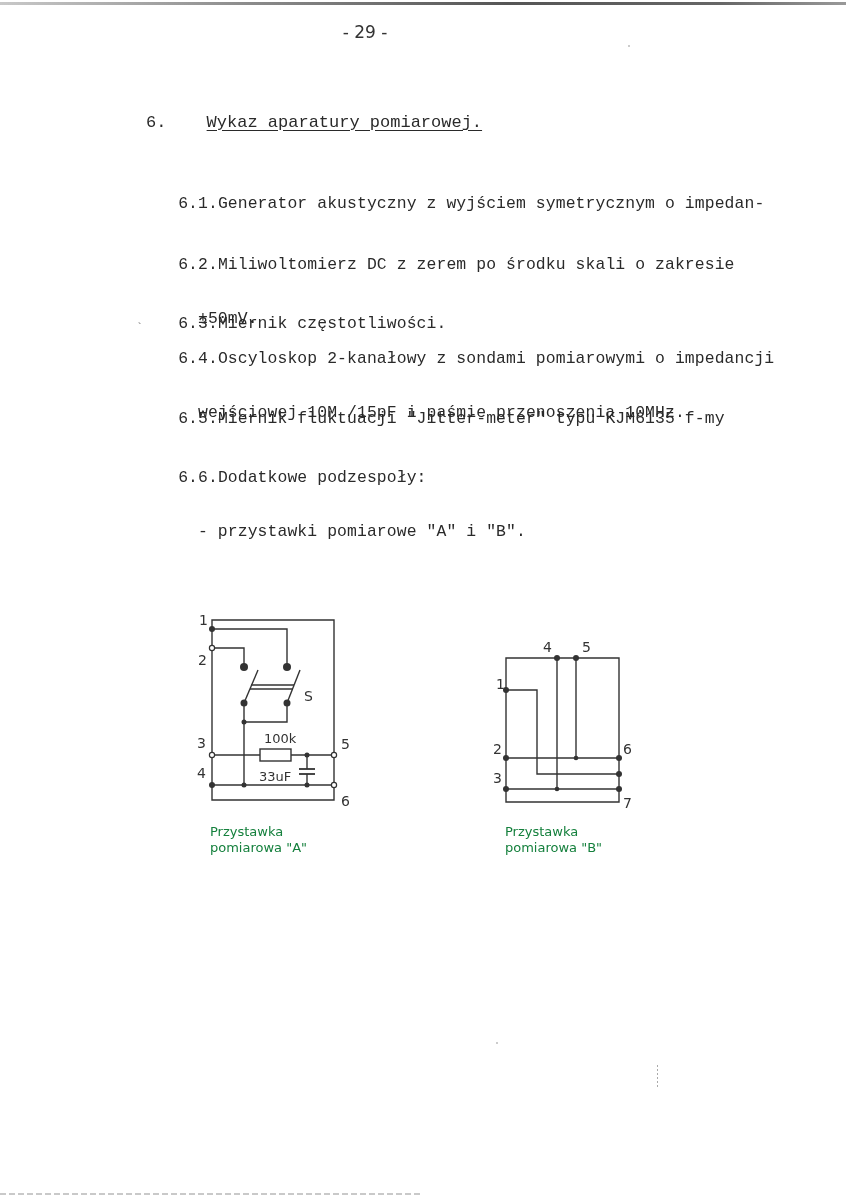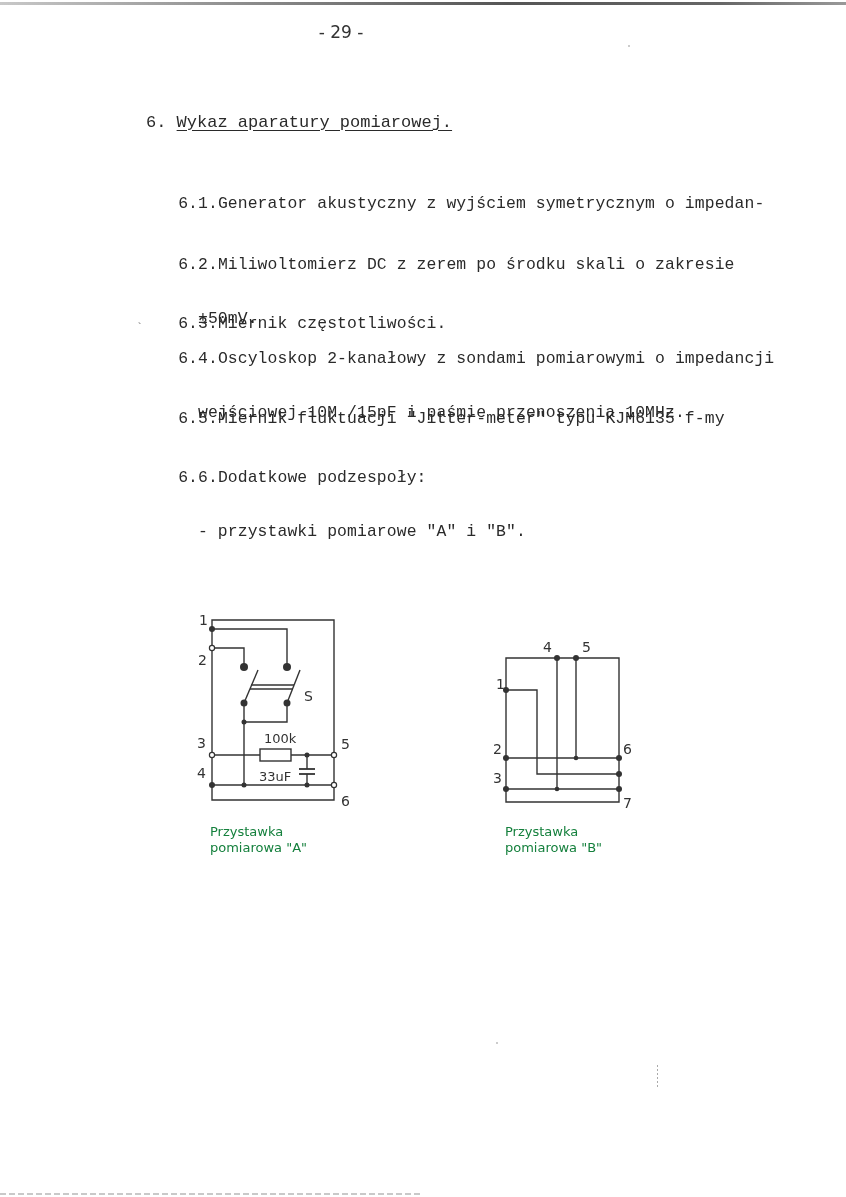--- a/index.html
+++ b/index.html
@@ -12,26 +12,26 @@
   .top-edge {
     position: absolute; left: 0; top: 2px; width: 846px; height: 3px;
     background: linear-gradient(to right, #c8c8c8 0%, #8a8a8a 30%, #555 60%, #666 85%, #999 100%);
   }
   .bottom-edge {
     position: absolute; left: 0; top: 1193px; width: 420px; height: 2px;
     background: repeating-linear-gradient(to right, #c9c9c9 0 6px, #fff 6px 9px);
   }
   .page-number {
     position: absolute; left: 0; width: 682px; top: 22px; text-align: center;
-    font-family: "DejaVu Sans", sans-serif; font-size: 17px; color: #333;
+    font-family: "DejaVu Sans", sans-serif; font-size: 17px; color: #333; padding-left: 24px;
   }
   .heading {
     position: absolute; left: 146px; top: 113px; font-size: 17px; white-space: pre;
   }
-  .heading .title { text-decoration: underline; text-underline-offset: 3px; }
+  .heading .title { text-decoration: underline; text-underline-offset: 3px; margin-left: 30px; }
   .item { position: absolute; left: 146px; font-size: 16.4px; line-height: 27px; white-space: pre; letter-spacing: 0.1px; }
   .item .num { display: inline-block; width: 52px; text-align: right; }
   .item .cont { padding-left: 52px; display: block; }
   .stray-tick { position: absolute; left: 136px; top: 322px; font-size: 12px; color: #777; }
   svg.circuit { position: absolute; left: 0; top: 0; }
   .caption {
     position: absolute; font-family: "DejaVu Sans", sans-serif; font-size: 13px; line-height: 16px; color: #15803d;
   }
   .dot-speck { position: absolute; width: 2px; height: 2px; background: #bbb; border-radius: 1px; }
 </style>

